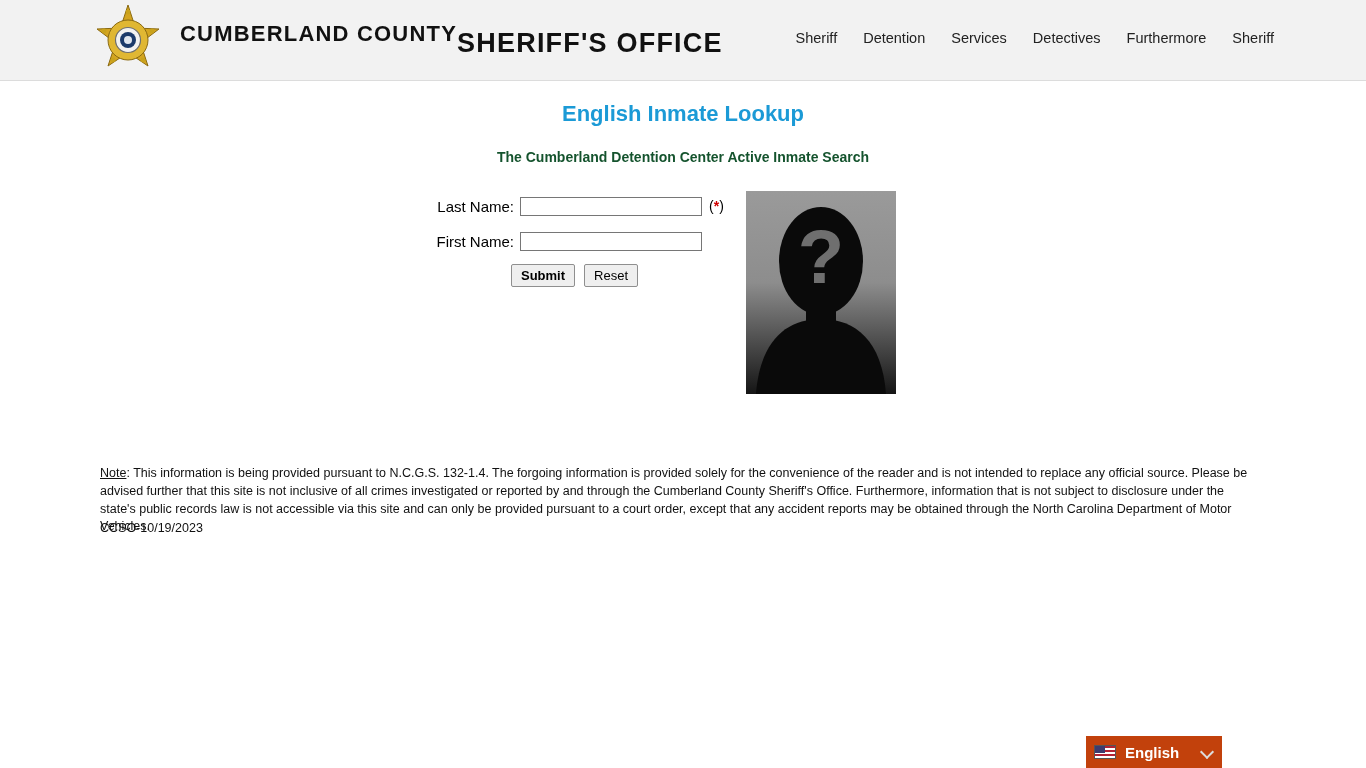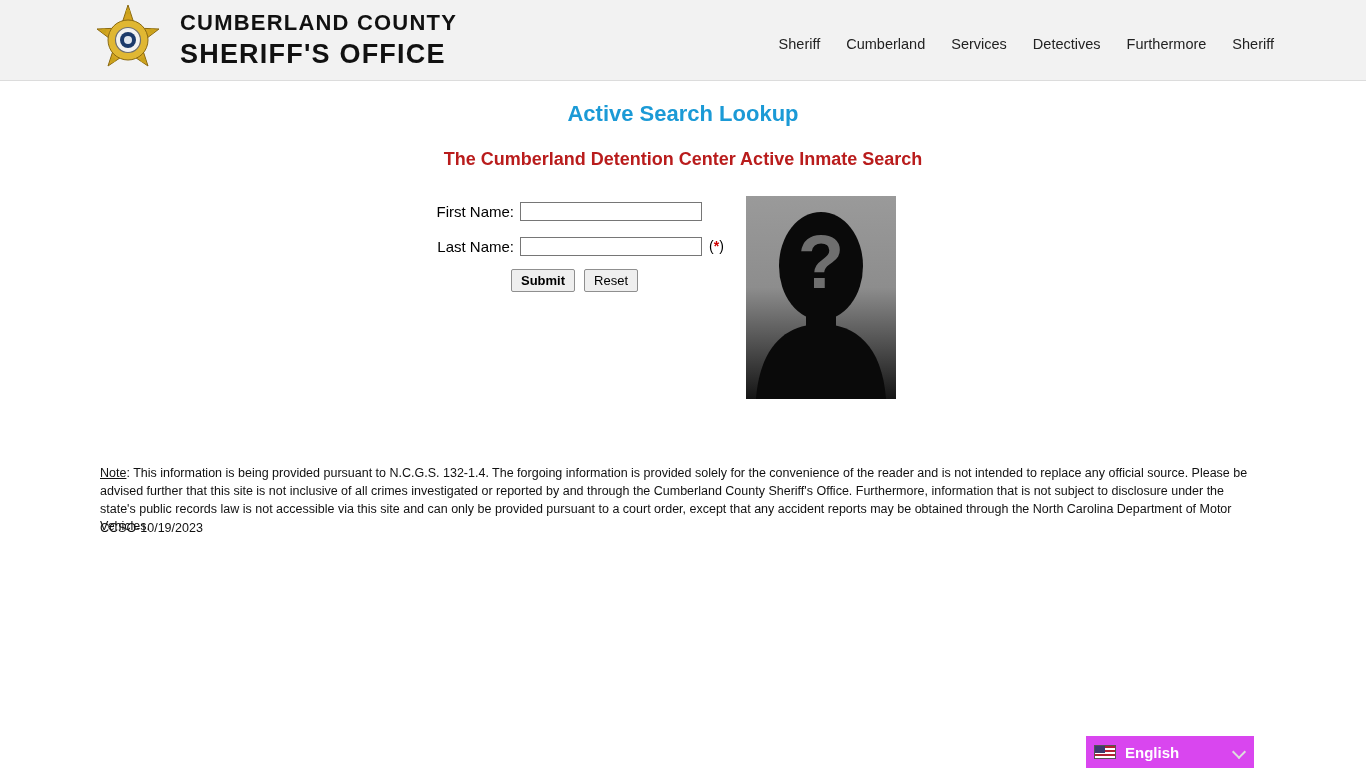--- a/index.html
+++ b/index.html
@@ -26,21 +26,20 @@
     margin-left: 90px;
     gap: 14px;
   }
   .star-badge {
     width: 76px; height: 72px;
     position: relative;
   }
   .star-badge svg { display: block; }
   .brand-text {
     display: flex;
-    flex-direction: column;
     justify-content: space-between;
     line-height: 1.0;
   }
   .brand-line1 {
     font-size: 22px;
     font-weight: bold;
     letter-spacing: 1.2px;
     color: #111;
     font-family: "Liberation Sans", sans-serif;
   }
@@ -58,35 +57,34 @@
     top: 30px;
     display: flex;
     gap: 26px;
   }
   .nav-item {
     font-size: 14.5px;
     color: #222;
     text-decoration: none;
     cursor: pointer;
     white-space: nowrap;
-    margin-top: 6px;
   }
 
   
   .page-title {
     text-align: center;
     color: #1b9ad6;
     font-size: 22px;
     font-weight: bold;
     margin-top: 20px;
   }
   .page-subtitle {
     text-align: center;
-    color: #b91c1c;
-    font-size: 18px;
+    color: #14532d;
+    font-size: 14px;
     font-weight: bold;
     margin-top: 22px;
   }
 
   .search-area {
     position: relative;
     margin-top: 26px;
     height: 220px;
   }
   .form-block {
@@ -169,23 +167,23 @@
     top: 521px;
     font-size: 12.5px;
     color: #111;
   }
 
   
   .lang-widget {
     position: absolute;
     left: 1086px;
     top: 736px;
-    width: 168px;
+    width: 136px;
     height: 32px;
-    background: #d946ef;
+    background: #c2410c;
     display: flex;
     align-items: center;
     padding: 0 8px;
     cursor: pointer;
   }
   .flag {
     width: 22px; height: 14px;
     margin-right: 9px;
     position: relative;
     overflow: hidden;
@@ -253,43 +251,43 @@
       </svg>
     </div>
     <div class="brand-text">
       <div class="brand-line1">CUMBERLAND COUNTY</div>
       <div class="brand-line2">SHERIFF'S OFFICE</div>
     </div>
   </div>
 
   <nav class="main-nav">
     <a class="nav-item">Sheriff</a>
-    <a class="nav-item">Cumberland</a>
+    <a class="nav-item">Detention</a>
     <a class="nav-item">Services</a>
     <a class="nav-item">Detectives</a>
     <a class="nav-item">Furthermore</a>
     <a class="nav-item">Sheriff</a>
   </nav>
 </div>
 
-<h1 class="page-title">Active Search Lookup</h1>
+<h1 class="page-title">English Inmate Lookup</h1>
 <h2 class="page-subtitle">The Cumberland Detention Center Active Inmate Search</h2>
 
 <div class="search-area">
 
   <form class="form-block">
-    <div class="form-row">
-      <label class="form-label">First Name:</label>
-      <input class="text-input" type="text" placeholder="" style="">
-    </div>
-
     <div class="form-row">
       <label class="form-label">Last Name:</label>
       <input class="text-input" type="text" placeholder="" style="">
       <span class="required-mark"><span>(</span><span class="star">*</span><span>)</span></span>
+    </div>
+
+    <div class="form-row">
+      <label class="form-label">First Name:</label>
+      <input class="text-input" type="text" placeholder="" style="">
     </div>
 
     <div class="btn-row">
       <button class="btn" type="submit">Submit</button>
       <button class="btn secondary" type="reset">Reset</button>
     </div>
   </form>
 
   <div class="photo-box">
     <svg width="150" height="203" viewBox="0 0 150 203">

